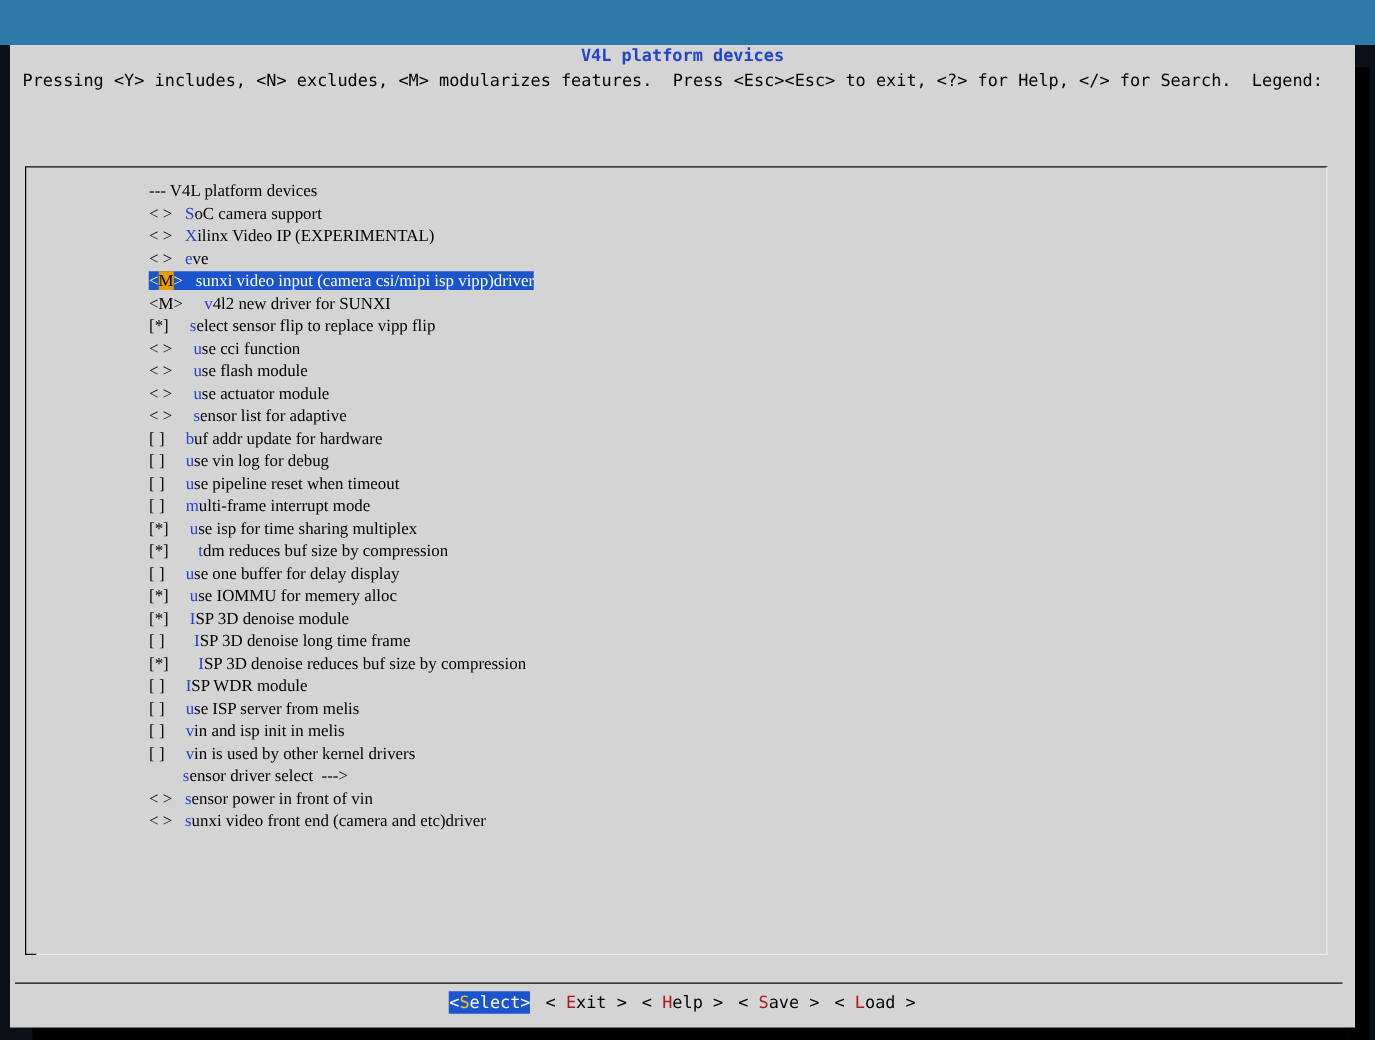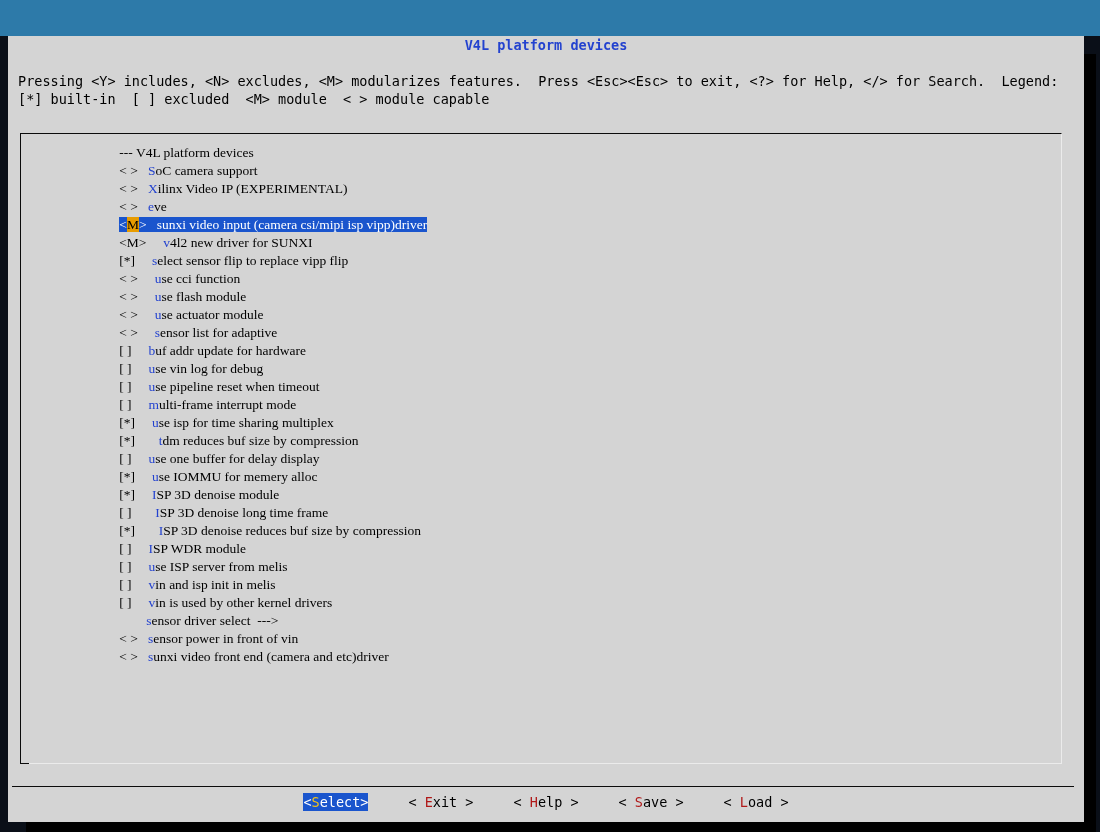--- a/index.html
+++ b/index.html
@@ -31,63 +31,62 @@
   .dialog{
     position:absolute;left:8px;top:36px;width:1076px;height:786px;
     background:var(--dlg);
   }
   .dlg-title{
     position:absolute;left:0;top:0;width:100%;height:18px;
     text-align:center;color:var(--blue);font-weight:bold;white-space:pre;
   }
   .instr{position:absolute;left:10px;white-space:pre;height:18px;}
   .instr.i0{top:18px;}
-  .instr.i1{top:36px;text-align:center;}
+  .instr.i1{top:20px;text-align:center;}
   .instr.i2{top:54px;}
   .menubox{
     position:absolute;left:12px;top:97px;width:1042px;height:631px;
     box-sizing:border-box;
     border-top:1px solid #0b0b0b;
     border-left:1px solid #0b0b0b;
     border-right:1px solid #ebebeb;
     border-bottom:1px solid #ebebeb;
   }
   .menubox-corner{
     position:absolute;left:12px;top:727px;width:9px;height:1px;background:#0b0b0b;
   }
   .menu-list{position:absolute;left:10px;top:108px;white-space:pre;}
   .mrow{height:18px;font-family:Liberation Serif, serif;}
   .hk{color:var(--hot);}
   .hl{background:var(--accent);color:#ffffff;}
   .mhot{background:var(--orange);color:#000000;}
   .sep{position:absolute;left:4px;top:750px;width:1062px;height:1px;background:#0b0b0b;}
   .btnrow{
     position:absolute;left:0;top:757px;width:100%;height:18px;
-    display:flex;justify-content:center;gap:40px;white-space:pre;
+    display:flex;justify-content:center;gap:12px;white-space:pre;
   }
   .btn{color:#000;}
   .btn .bhk{color:var(--red);}
   .btn.active{background:var(--accent);color:#fff;}
   .btn.active .bhk{color:var(--yellow);}
 </style>
 </head>
 <body>
 
 <div class="topbar">
   <div class="l1">.config - Linux/arm 4.9.191 Kernel Configuration</div>
   <div class="l2">→ Device Drivers → Multimedia support → V4L platform devices</div>
 </div>
 
 <div class="shadow-right"></div>
 <div class="shadow-bottom"></div>
 
 <div class="dialog">
   <div class="dlg-title">V4L platform devices</div>
   <div class="instr i1">Pressing &lt;Y&gt; includes, &lt;N&gt; excludes, &lt;M&gt; modularizes features.  Press &lt;Esc&gt;&lt;Esc&gt; to exit, &lt;?&gt; for Help, &lt;/&gt; for Search.  Legend:</div>
-  <div class="instr i2">[*] built-in  [ ] excluded  &lt;M&gt; module  &lt; &gt; module capable</div>
 
   <div class="menubox"></div>
   <div class="menubox-corner"></div>
 
   <div class="menu-list"><div class="mrow"><span>                              </span><span>---</span><span> </span><span>V4L platform devices</span></div><div class="mrow"><span>                              </span><span>&lt; &gt;</span><span>   </span><span class="hk">S</span><span>oC camera support</span></div><div class="mrow"><span>                              </span><span>&lt; &gt;</span><span>   </span><span class="hk">X</span><span>ilinx Video IP (EXPERIMENTAL)</span></div><div class="mrow"><span>                              </span><span>&lt; &gt;</span><span>   </span><span class="hk">e</span><span>ve</span></div><div class="mrow"><span>                              </span><span class="hl"><span>&lt;</span><span class="mhot">M</span><span>&gt;   sunxi video input (camera csi/mipi isp vipp)driver</span></span></div><div class="mrow"><span>                              </span><span>&lt;M&gt;</span><span>     </span><span class="hk">v</span><span>4l2 new driver for SUNXI</span></div><div class="mrow"><span>                              </span><span>[*]</span><span>     </span><span class="hk">s</span><span>elect sensor flip to replace vipp flip</span></div><div class="mrow"><span>                              </span><span>&lt; &gt;</span><span>     </span><span class="hk">u</span><span>se cci function</span></div><div class="mrow"><span>                              </span><span>&lt; &gt;</span><span>     </span><span class="hk">u</span><span>se flash module</span></div><div class="mrow"><span>                              </span><span>&lt; &gt;</span><span>     </span><span class="hk">u</span><span>se actuator module</span></div><div class="mrow"><span>                              </span><span>&lt; &gt;</span><span>     </span><span class="hk">s</span><span>ensor list for adaptive</span></div><div class="mrow"><span>                              </span><span>[ ]</span><span>     </span><span class="hk">b</span><span>uf addr update for hardware</span></div><div class="mrow"><span>                              </span><span>[ ]</span><span>     </span><span class="hk">u</span><span>se vin log for debug</span></div><div class="mrow"><span>                              </span><span>[ ]</span><span>     </span><span class="hk">u</span><span>se pipeline reset when timeout</span></div><div class="mrow"><span>                              </span><span>[ ]</span><span>     </span><span class="hk">m</span><span>ulti-frame interrupt mode</span></div><div class="mrow"><span>                              </span><span>[*]</span><span>     </span><span class="hk">u</span><span>se isp for time sharing multiplex</span></div><div class="mrow"><span>                              </span><span>[*]</span><span>       </span><span class="hk">t</span><span>dm reduces buf size by compression</span></div><div class="mrow"><span>                              </span><span>[ ]</span><span>     </span><span class="hk">u</span><span>se one buffer for delay display</span></div><div class="mrow"><span>                              </span><span>[*]</span><span>     </span><span class="hk">u</span><span>se IOMMU for memery alloc</span></div><div class="mrow"><span>                              </span><span>[*]</span><span>     </span><span class="hk">I</span><span>SP 3D denoise module</span></div><div class="mrow"><span>                              </span><span>[ ]</span><span>       </span><span class="hk">I</span><span>SP 3D denoise long time frame</span></div><div class="mrow"><span>                              </span><span>[*]</span><span>       </span><span class="hk">I</span><span>SP 3D denoise reduces buf size by compression</span></div><div class="mrow"><span>                              </span><span>[ ]</span><span>     </span><span class="hk">I</span><span>SP WDR module</span></div><div class="mrow"><span>                              </span><span>[ ]</span><span>     </span><span class="hk">u</span><span>se ISP server from melis</span></div><div class="mrow"><span>                              </span><span>[ ]</span><span>     </span><span class="hk">v</span><span>in and isp init in melis</span></div><div class="mrow"><span>                              </span><span>[ ]</span><span>     </span><span class="hk">v</span><span>in is used by other kernel drivers</span></div><div class="mrow"><span>                              </span><span>   </span><span>     </span><span class="hk">s</span><span>ensor driver select  ---&gt;</span></div><div class="mrow"><span>                              </span><span>&lt; &gt;</span><span>   </span><span class="hk">s</span><span>ensor power in front of vin</span></div><div class="mrow"><span>                              </span><span>&lt; &gt;</span><span>   </span><span class="hk">s</span><span>unxi video front end (camera and etc)driver</span></div></div>
 
   <div class="sep"></div>
   <div class="btnrow"><span class="btn active"><span>&lt;</span><span class="bhk">S</span><span>elect&gt;</span></span><span class="btn"><span>&lt; </span><span class="bhk">E</span><span>xit &gt;</span></span><span class="btn"><span>&lt; </span><span class="bhk">H</span><span>elp &gt;</span></span><span class="btn"><span>&lt; </span><span class="bhk">S</span><span>ave &gt;</span></span><span class="btn"><span>&lt; </span><span class="bhk">L</span><span>oad &gt;</span></span></div>
 </div>
 

